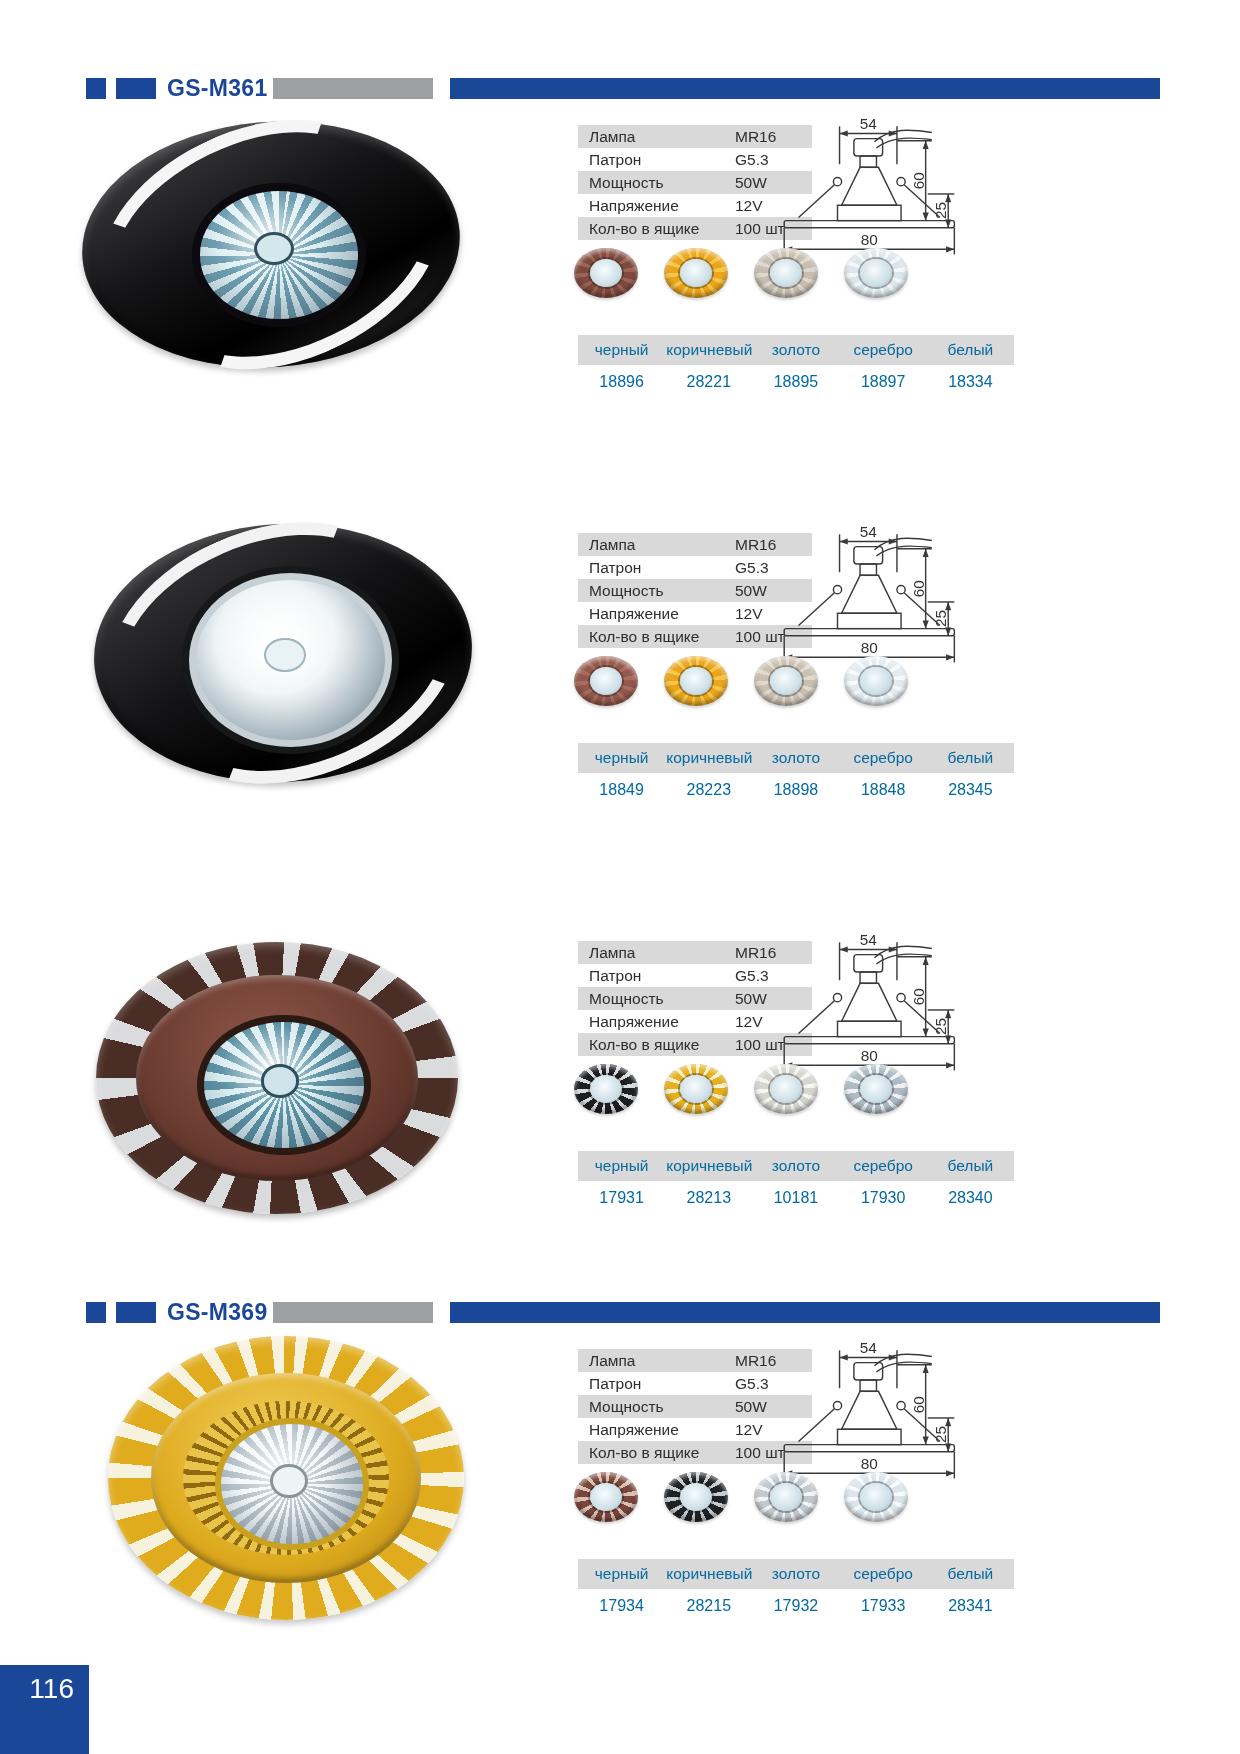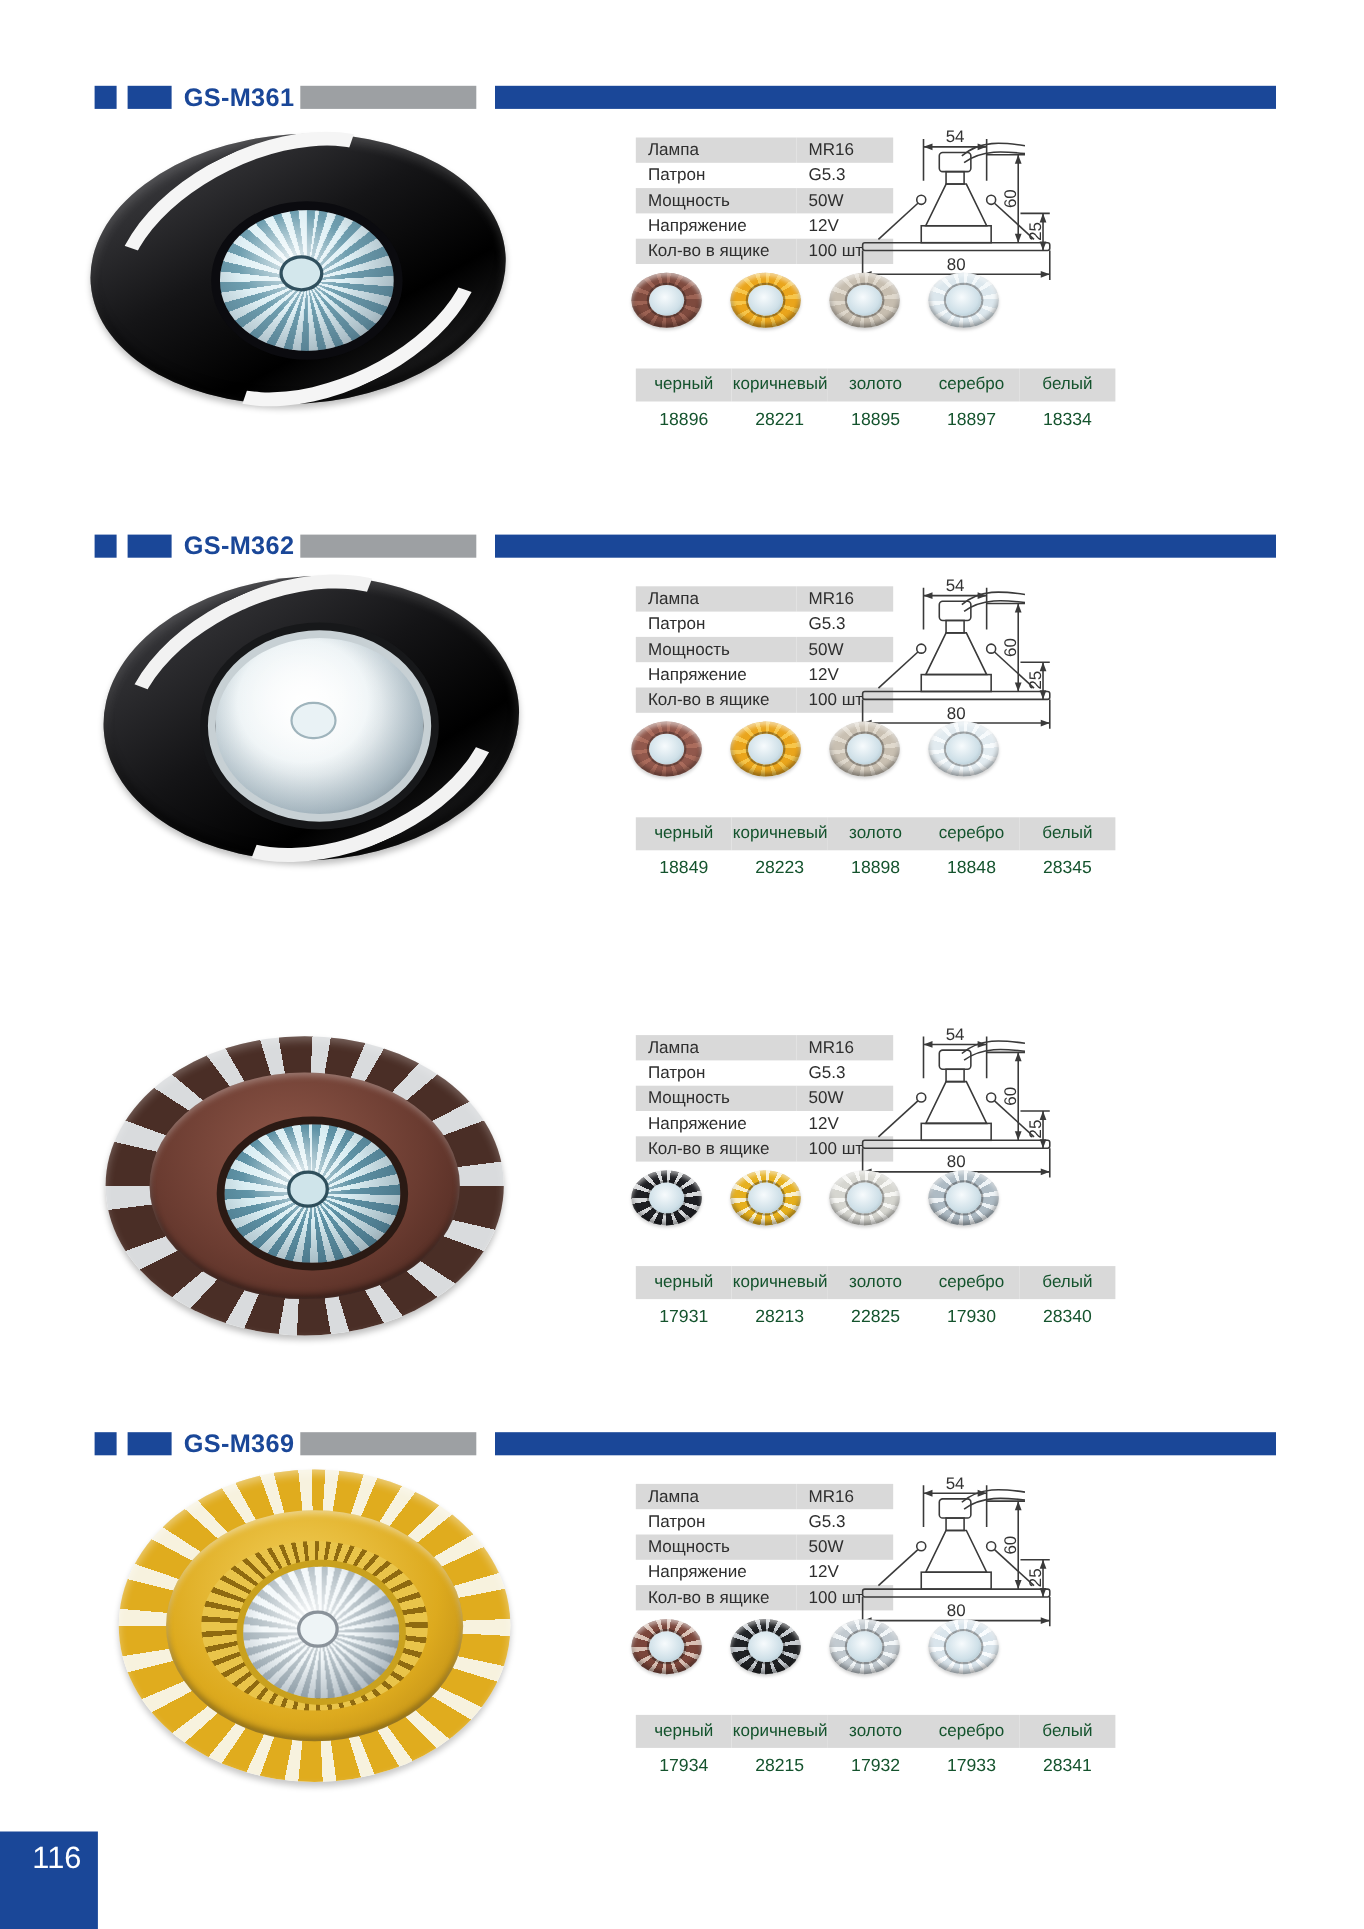--- a/index.html
+++ b/index.html
@@ -35,21 +35,21 @@
   .swatches{position:absolute;left:574px;top:170px;display:flex;gap:26px;}
   .swt{width:64px;height:50px;border-radius:50%;position:relative;flex:none;
        background:repeating-conic-gradient(var(--c2) 0deg 9deg,var(--c1) 9deg 26deg);
        box-shadow:inset 0 3px 4px rgba(255,255,255,.55),inset 0 -3px 5px rgba(0,0,0,.4),0 2px 3px rgba(0,0,0,.18);}
   .swt::after{content:"";position:absolute;left:25%;top:22%;right:25%;bottom:22%;border-radius:50%;
        background:radial-gradient(ellipse at 45% 40%,#f7fbfd 0%,#cfe0e8 60%,#9db4be 100%);
        box-shadow:0 0 0 2px rgba(20,20,20,.35);}
 
   
   .codes{position:absolute;left:578px;top:257px;width:436px;border-collapse:collapse;
-         font-size:16px;text-align:center;color:#14532d;table-layout:fixed;}
+         font-size:16px;text-align:center;color:#0369a1;table-layout:fixed;}
   .codes th{background:#d9d9d9;height:28px;font-weight:normal;font-size:15.5px;}
   .codes td{height:31px;vertical-align:middle;}
 
   
   .photo{position:absolute;}
   .photo .ring,.photo .mid,.photo .rib,.photo .lamp,.photo .hub{position:absolute;border-radius:50%;}
   .photo .lamp::after{content:"";position:absolute;inset:0;border-radius:50%;
       background:radial-gradient(ellipse at 42% 36%,rgba(255,255,255,.85),rgba(255,255,255,0) 38%,
                  rgba(25,50,70,.25) 70%,rgba(5,10,20,.5) 100%);}
   .photo .sw1,.photo .sw2{position:absolute;border:13px solid transparent;border-radius:50%;}
@@ -224,27 +224,20 @@
           <td>28221</td>
           <td>18895</td>
           <td>18897</td>
           <td>18334</td>
         </tr>
       </tbody>
     </table>
   </section>
 
   <section class="product" id="p1">
-    <header class="hdr">
-      <span class="sq"></span>
-      <span class="rct"></span>
-      <h2 class="code">GS-M362</h2>
-      <span class="gbar"></span>
-      <span class="bbar"></span>
-    </header>
 
     <div class="photo ph362">
       <div class="ring"></div>
       <div class="sw1"></div>
       <div class="sw2"></div>
       <div class="lamp"></div>
       <div class="hub"></div>
     </div>
 
     <table class="spec">
@@ -441,21 +434,21 @@
         <tr>
           <th>черный</th>
           <th>коричневый</th>
           <th>золото</th>
           <th>серебро</th>
           <th>белый</th>
         </tr>
         <tr>
           <td>17931</td>
           <td>28213</td>
-          <td>22825</td>
+          <td>10181</td>
           <td>17930</td>
           <td>28340</td>
         </tr>
       </tbody>
     </table>
   </section>
 
   <section class="product" id="p3">
     <header class="hdr">
       <span class="sq"></span>

